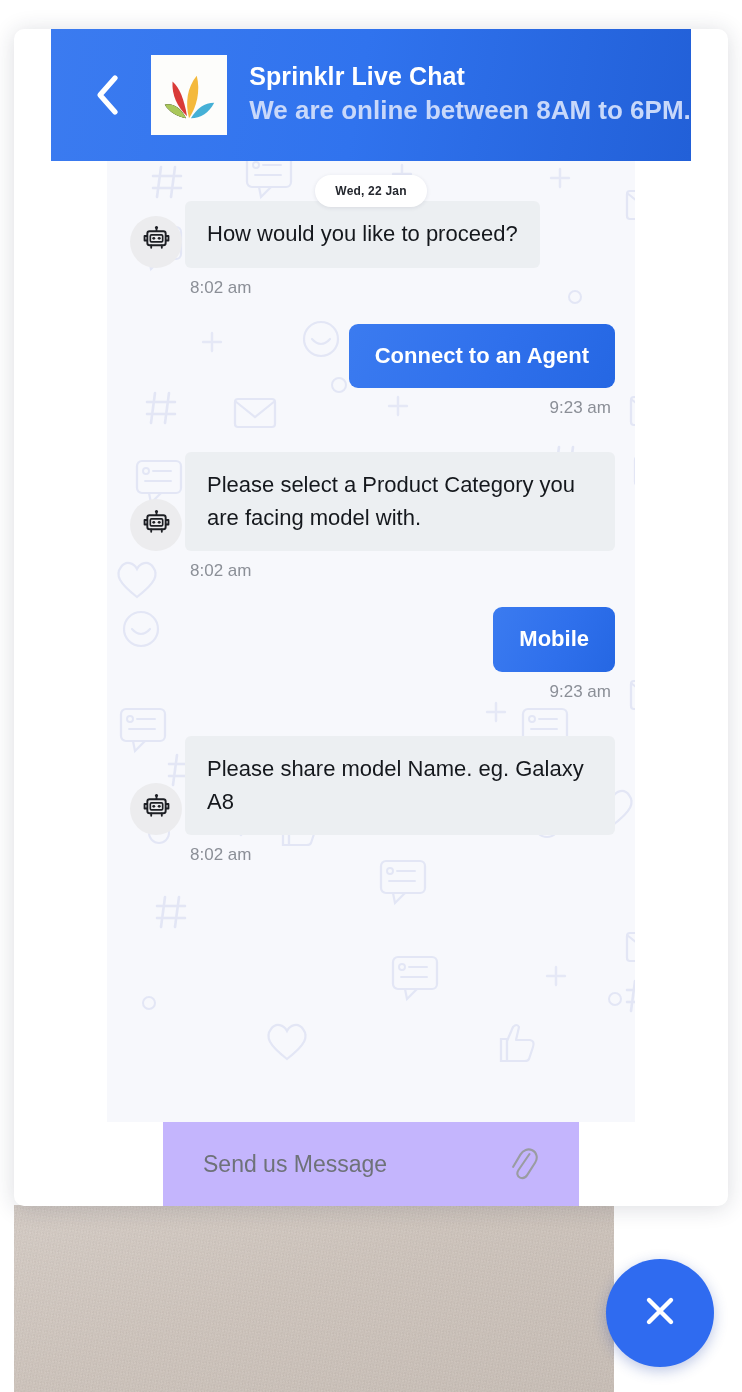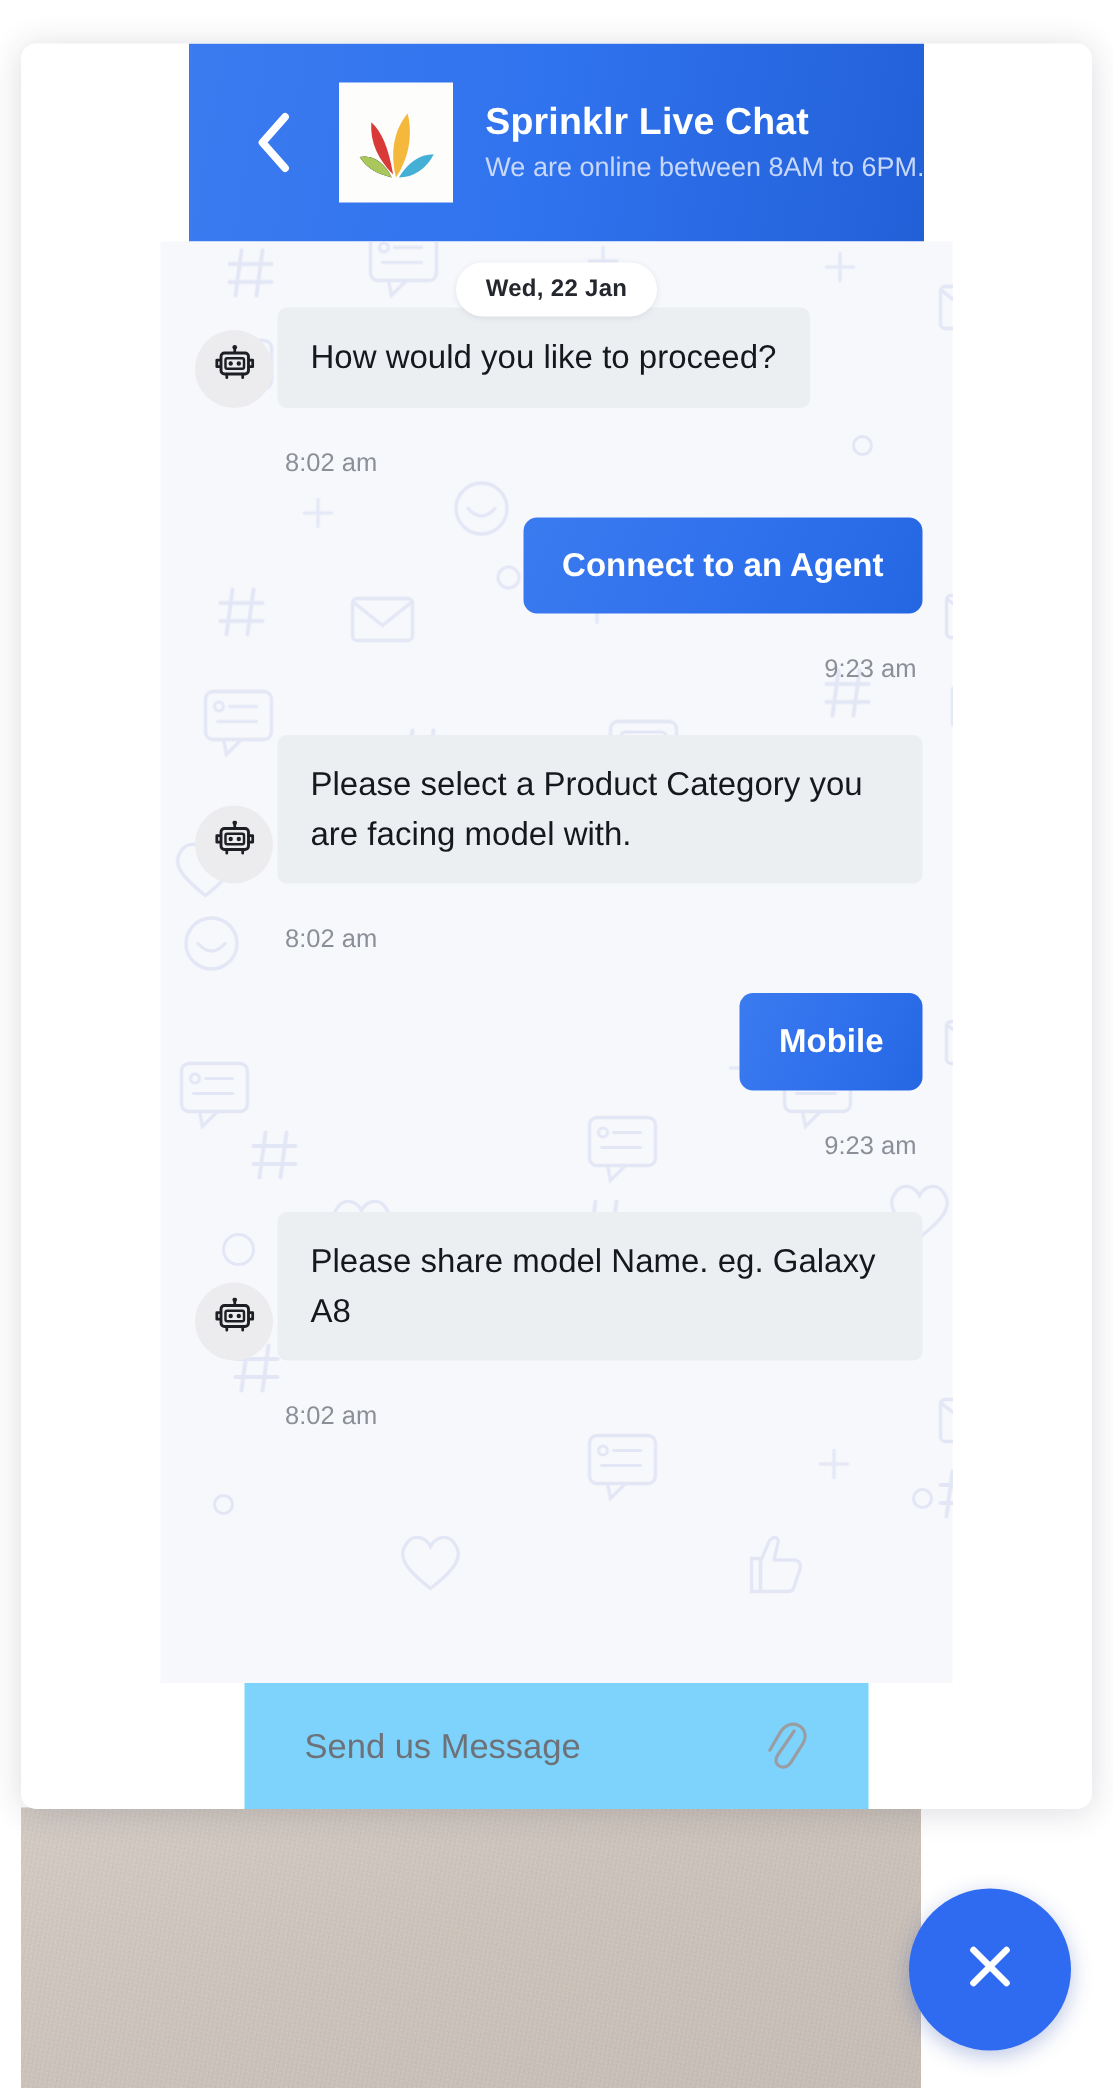--- a/index.html
+++ b/index.html
@@ -107,22 +107,22 @@
   .header-title {
     color: #ffffff;
     font-size: 25px;
     font-weight: bold;
     letter-spacing: 0.1px;
     line-height: 1.18;
     white-space: nowrap;
   }
   .header-sub {
     color: #c8d8fa;
-    font-size: 18px;
-    font-weight: normal;
+    font-size: 26px;
+    font-weight: bold;
     line-height: 1.3;
     margin-top: 3px;
     white-space: nowrap;
   }
 
   
   .chat-body {
     position: relative;
     flex: 1 1 auto;
     background-color: #f7f8fc;
@@ -146,21 +146,21 @@
   .date-row {
     display: flex;
     justify-content: center;
     position: relative;
     z-index: 4;
     margin-bottom: -16px;
   }
   .date-pill {
     background: #ffffff;
     color: #24272e;
-    font-size: 16px;
+    font-size: 12px;
     font-weight: bold;
     padding: 9px 20px;
     border-radius: 20px;
     box-shadow: 0 1px 4px rgba(40,50,80,0.10);
     letter-spacing: 0.2px;
   }
 
   
   .msg-row {
     display: flex;
@@ -209,36 +209,36 @@
     font-weight: bold;
     line-height: 1.4;
     padding: 17px 26px;
     border-radius: 9px;
     display: inline-block;
   }
 
   .stamp {
     font-size: 17px;
     color: #8b8f97;
-    margin-top: 27px;
+    margin-top: 10px;
     position: relative;
     z-index: 3;
   }
   .stamp.left { margin-left: 58px; padding-left: 5px; }
   .stamp.right { text-align: right; padding-right: 4px; }
 
   .gap-sm { height: 10px; }
   .gap-md { height: 26px; }
   .gap-lg { height: 34px; }
 
   
   .composer {
     flex: 0 0 84px;
     height: 84px;
-    background: #7dd3fc;
+    background: #c4b5fd;
     display: flex;
     align-items: center;
     padding: 0 34px 0 38px;
     box-sizing: border-box;
   }
   .composer-input {
     flex: 1 1 auto;
     border: none;
     outline: none;
     background: transparent;

